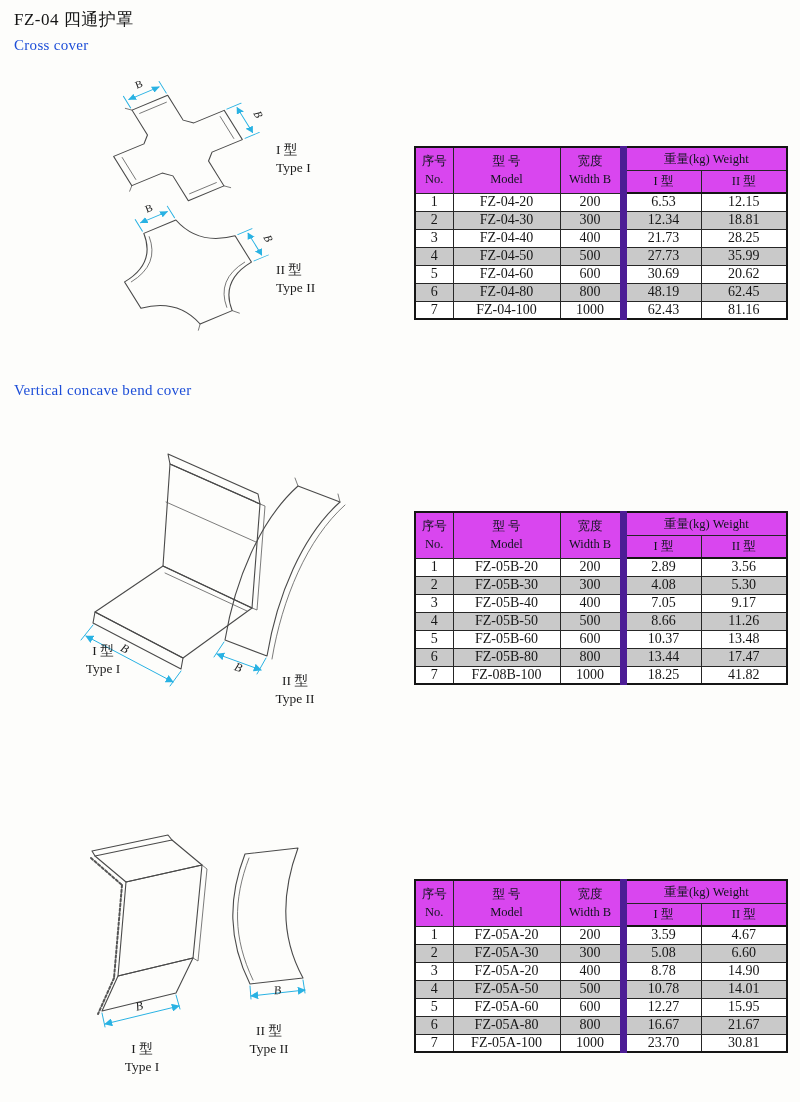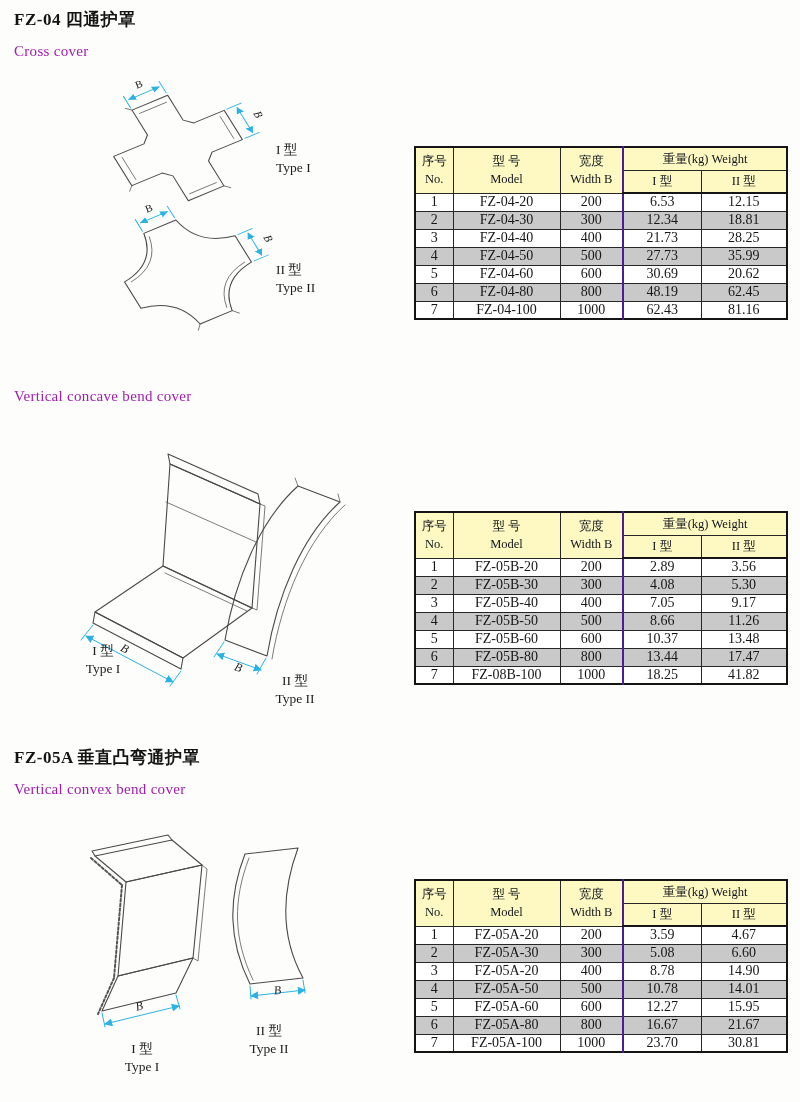--- a/index.html
+++ b/index.html
@@ -1,30 +1,30 @@
 <!DOCTYPE html>
 <html><head>
 <meta charset="utf-8">
 <style>
   * { margin:0; padding:0; box-sizing:border-box; }
   html,body { background:#ffffff; }
   body { width:800px; height:1102px; font-family:"Liberation Serif","DejaVu Serif",serif; color:#171717; }
   .page { position:relative; width:800px; height:1102px; background:#fdfdfb; overflow:hidden; }
 
   .sec-title { position:absolute; left:14px; }
-  .sec-title .zh { font-size:17px; font-weight:bold; letter-spacing:.5px; color:#141414; }
-  .sec-title .en { font-size:15px; margin-top:12px; letter-spacing:.3px; color:#a21caf; }
+  .sec-title .zh { font-size:17px; font-weight:normal; letter-spacing:.5px; color:#141414; }
+  .sec-title .en { font-size:15px; margin-top:6px; letter-spacing:.3px; color:#1d4ed8; }
 
   .spec-table { position:absolute; left:414px; width:372px; border-collapse:collapse;
                 table-layout:fixed; text-align:center; border:2px solid #151515; }
   .spec-table th, .spec-table td { border:1px solid #262626; padding:0; }
-  .spec-table thead th { background:#fef9c3; font-weight:normal; font-size:12.5px; line-height:1.45; height:23px; color:#10151c; }
+  .spec-table thead th { background:#d946ef; font-weight:normal; font-size:12.5px; line-height:1.45; height:23px; color:#10151c; }
   .spec-table thead th .hz { display:block; }
   .spec-table thead tr:last-child th { border-bottom:2px solid #151515; }
-  .spec-table th.bl2, .spec-table tbody td:nth-child(4) { border-left:2px solid #4c1d95;font-family:Liberation Serif, serif; }
+  .spec-table th.bl2, .spec-table tbody td:nth-child(4) { border-left:7px solid #4c1d95;font-family:Liberation Serif, serif; }
   .spec-table tbody td { font-size:14px; height:18px; background:#ffffff; }
   .spec-table tbody tr:nth-child(even) td { background:#c9c9c9; }
 
   .diagram { position:absolute; }
   .diagram path, .diagram line { fill:none; stroke:#4a4a4a; stroke-width:1.1; stroke-linejoin:round; stroke-linecap:round; }
   .diagram .thin { stroke-width:.8; stroke:#5a5a5a; }
   .diagram .dash { stroke-width:2; stroke:#555; stroke-dasharray:2.5 2.2; }
   .diagram .dim { stroke:#29b2e3; stroke-width:1; }
   .diagram text { fill:#1d1d1d; font-size:12px; font-style:italic; font-family:"Liberation Serif","DejaVu Serif",serif; }
 
@@ -284,24 +284,20 @@
         <tr>
           <td>7</td>
           <td>FZ-08B-100</td>
           <td>1000</td>
           <td>18.25</td>
           <td>41.82</td>
         </tr>
       </tbody>
   </table>
 
-  <div class="sec-title" style="top:746px">
-    <div class="zh">FZ-05A 垂直凸弯通护罩</div>
-    <div class="en">Vertical convex bend cover</div>
-  </div>
 
   <svg class="diagram" style="left:60px; top:818px" width="340" height="284" viewBox="0 0 340 284">
 
     <g>
       <path d="M 35,38 L 32,33 L 108,17 L 112,22"></path>
       <path d="M 35,38 L 112,22 L 142,47 L 66,64 Z"></path>
       <path d="M 66,64 L 142,47 L 133,140 L 58,158 Z"></path>
       <path d="M 58,158 L 133,140 L 116,175 L 42,193 Z"></path>
       <path class="thin" d="M 142,47 L 147,51 L 138,143 L 133,140"></path>
       <path class="dash" d="M 31,40 L 62,67 M 62,67 L 54,160 M 54,160 L 38,196"></path>

